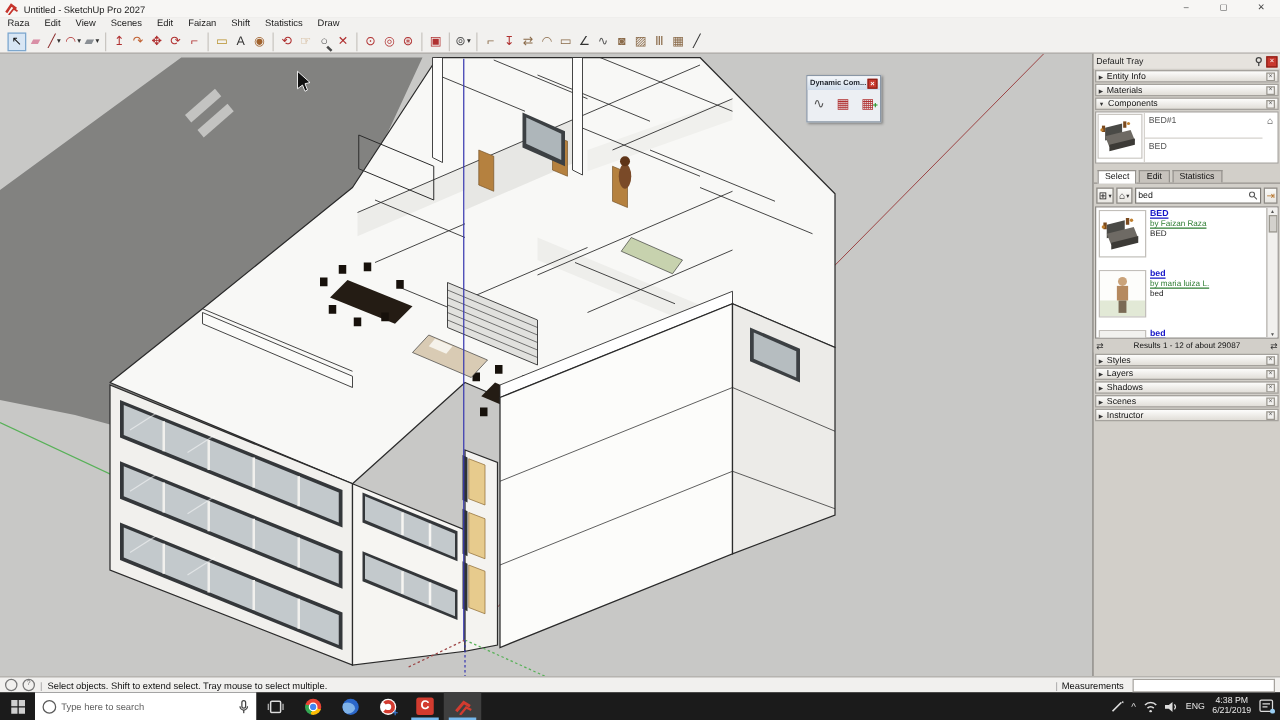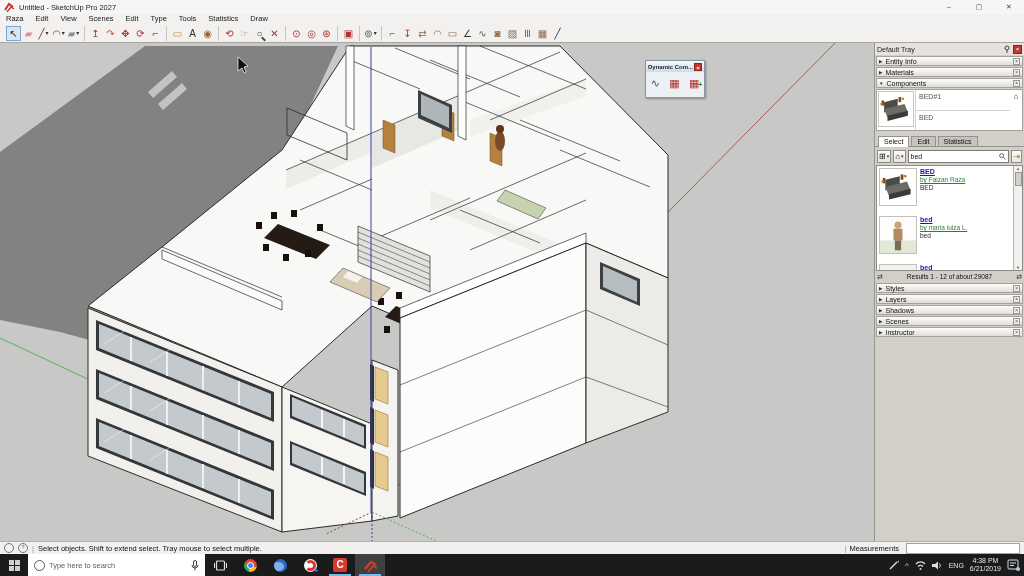--- a/index.html
+++ b/index.html
@@ -143,22 +143,22 @@
     <span class="wc">✕</span>
   </div>
 </div>
 
 <div id="menubar">
     <span class="menu-item">Raza</span>
     <span class="menu-item">Edit</span>
     <span class="menu-item">View</span>
     <span class="menu-item">Scenes</span>
     <span class="menu-item">Edit</span>
-    <span class="menu-item">Type</span>
-    <span class="menu-item">Tools</span>
+    <span class="menu-item">Faizan</span>
+    <span class="menu-item">Shift</span>
     <span class="menu-item">Statistics</span>
     <span class="menu-item">Draw</span>
   </div>
 
 <div id="toolbar">
     <div class="tgroup">
       <span class="ticon pressed">
         <span class="tglyph" style="color: rgb(17, 17, 17);">↖</span>
       </span>
       <span class="ticon">

